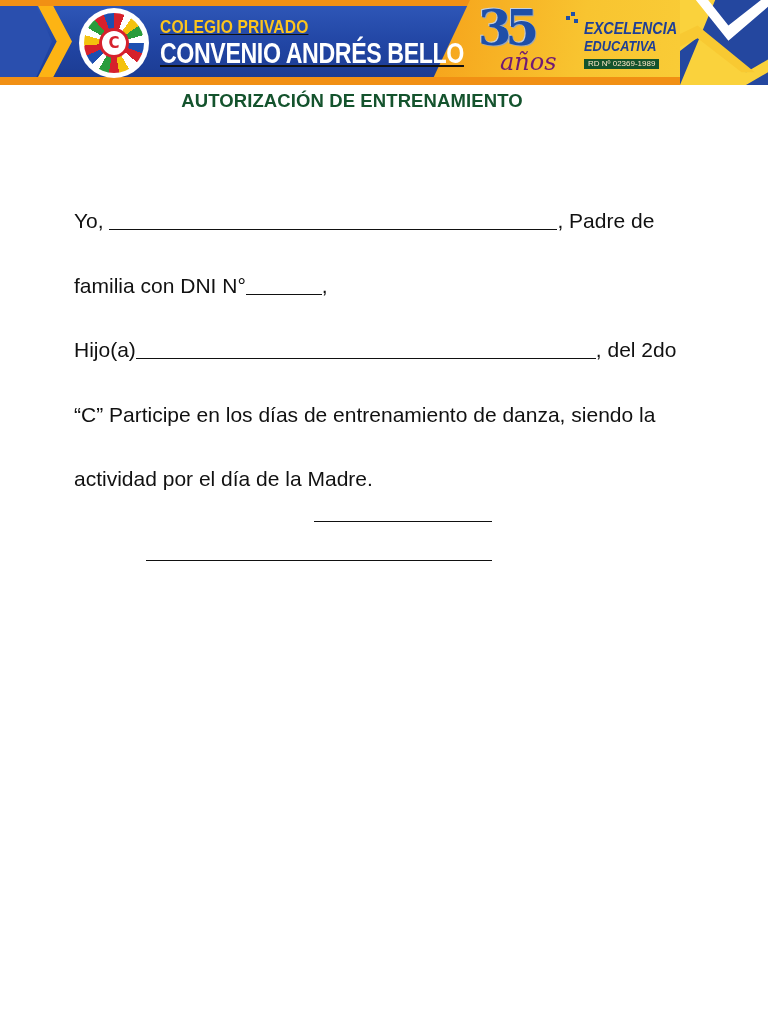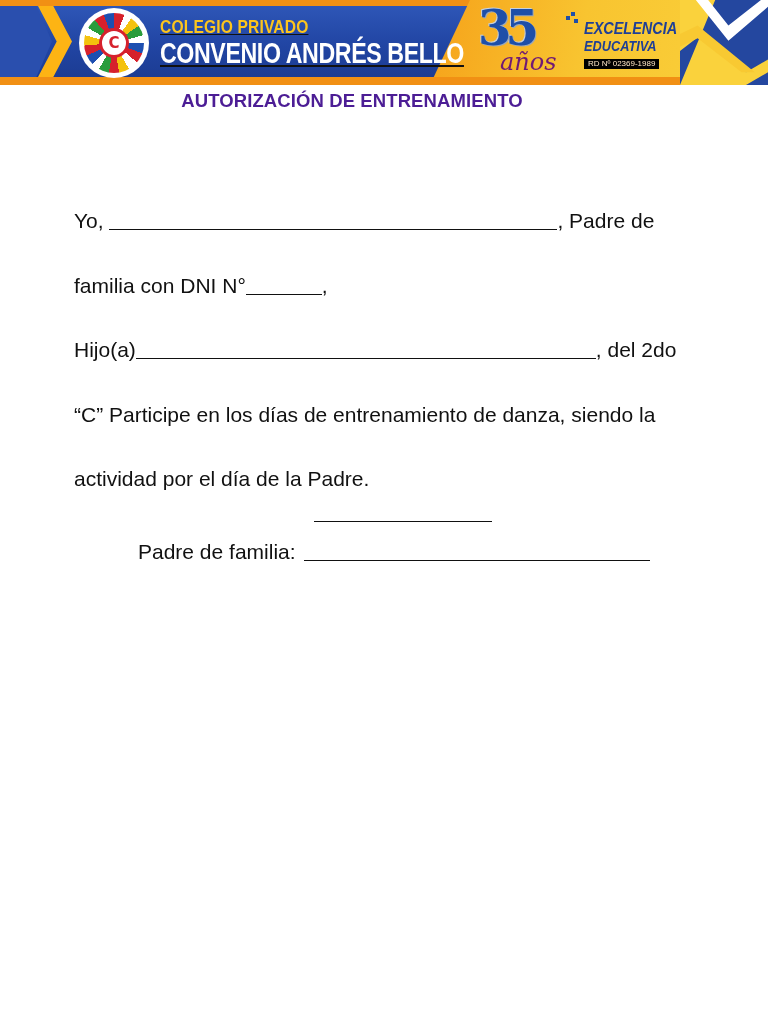--- a/index.html
+++ b/index.html
@@ -27,30 +27,30 @@
 
   .anniv { position: absolute; left: 478px; top: 8px; width: 100px; height: 70px; }
   .anniv .num { position: absolute; left: 0; top: -8px; font-family: "DejaVu Serif", serif; font-size: 48px; font-weight: 700; color: #1e4fa8; letter-spacing: -6px; text-shadow: 1px 1px 0 #9aa7b8, -1px -1px 0 #c8d0da; }
   .anniv .anos { position: absolute; left: 22px; top: 40px; font-family: "DejaVu Serif", serif; font-style: italic; font-size: 24px; color: #701a75; }
   .anniv .dots { position: absolute; left: 88px; top: 4px; width: 12px; height: 12px; }
   .anniv .dots i { position: absolute; width: 4px; height: 4px; background: #1e4fa8; }
 
   .excel { position: absolute; left: 584px; top: 20px; line-height: 1; }
   .excel .l1 { display: block; color: #1f3f96; font-weight: 700; font-style: italic; font-size: 17px; transform: scaleX(0.85); transform-origin: left; white-space: nowrap; }
   .excel .l2 { display: block; color: #1f3f96; font-weight: 700; font-style: italic; font-size: 15px; margin-top: 1px; transform: scaleX(0.85); transform-origin: left; white-space: nowrap; }
-  .excel .rd { display: inline-block; margin-top: 3px; background: #000000; color: #ffe7c7; font-size: 8px; padding: 1px 4px; white-space: nowrap; }
+  .excel .rd { display: inline-block; margin-top: 3px; background: #14532d; color: #ffe7c7; font-size: 8px; padding: 1px 4px; white-space: nowrap; }
 
   .deco { position: absolute; left: 680px; top: 0; width: 88px; height: 85px; overflow: hidden; }
   .deco .blue-bg { position: absolute; left: 0; top: 0; width: 88px; height: 85px; background: #fad23c; }
   .deco .blue1 { position: absolute; left: 0; top: 0; width: 88px; height: 85px; background: #24479f; clip-path: polygon(40% 0, 100% 0, 100% 70%, 75% 85%, 25% 40%, 0 60%, 0 100%, 100% 100%, 100% 85%, 75% 100%, 0 100%); }
   .deco .white-v { position: absolute; left: 0; top: 0; width: 88px; height: 85px; background: #ffffff; clip-path: polygon(18% 0, 32% 0, 55% 30%, 92% 0, 100% 0, 100% 8%, 55% 48%, 18% 0); }
   .deco .yellow-stripe { position: absolute; left: 0; top: 0; width: 88px; height: 85px; background: #f8c932; clip-path: polygon(0 40%, 20% 30%, 85% 85%, 70% 85%, 20% 45%, 0 55%); }
 
   
-  .doc-title { position: absolute; left: 0; top: 90px; width: 704px; text-align: center; font-family: "Liberation Sans", sans-serif; font-weight: 700; font-size: 18.5px; color: #4c1d95; letter-spacing: 0.1px; }
+  .doc-title { position: absolute; left: 0; top: 90px; width: 704px; text-align: center; font-family: "Liberation Sans", sans-serif; font-weight: 700; font-size: 18.5px; color: #14532d; letter-spacing: 0.1px; }
 
   .body-text { position: absolute; left: 74px; top: 172px; width: 660px; font-family: "Liberation Sans", sans-serif; font-size: 21px; line-height: 31.5px; color: #111; }
   .body-text .line { display: block; white-space: nowrap; margin-top: 33px; }
   .blank { display: inline-block; border-bottom: 1.6px solid #111; vertical-align: baseline; height: 1px; position: relative; top: 2px; }
 
   .sig-line { position: absolute; left: 314px; top: 521px; width: 178px; height: 0; border-bottom: 1.6px solid #111; }
   .sig-label { position: absolute; left: 138px; top: 540px; font-family: "Liberation Sans", sans-serif; font-size: 21px; color: #111; white-space: nowrap; }
   .sig-label .blank { width: 346px; margin-left: 8px; }
 </style>
 </head>
@@ -106,19 +106,19 @@
   <span class="line">
     <span>Yo, </span><span class="blank" style="width:448px"></span><span>, Padre de</span>
   </span>
   <span class="line">
     <span>familia con DNI N°</span><span class="blank" style="width:76px"></span><span>,</span>
   </span>
   <span class="line">
     <span>Hijo(a)</span><span class="blank" style="width:460px"></span><span>, del 2do</span>
   </span>
   <span class="line">“C” Participe en los días de entrenamiento de danza, siendo la</span>
-  <span class="line">actividad por el día de la Padre.</span>
+  <span class="line">actividad por el día de la Madre.</span>
 </div>
 
 <div class="sig-line"></div>
 <div class="sig-label">
-  <span>Padre de familia:</span><span class="blank"></span>
+  <span class="blank"></span>
 </div>
 
 </body></html>

